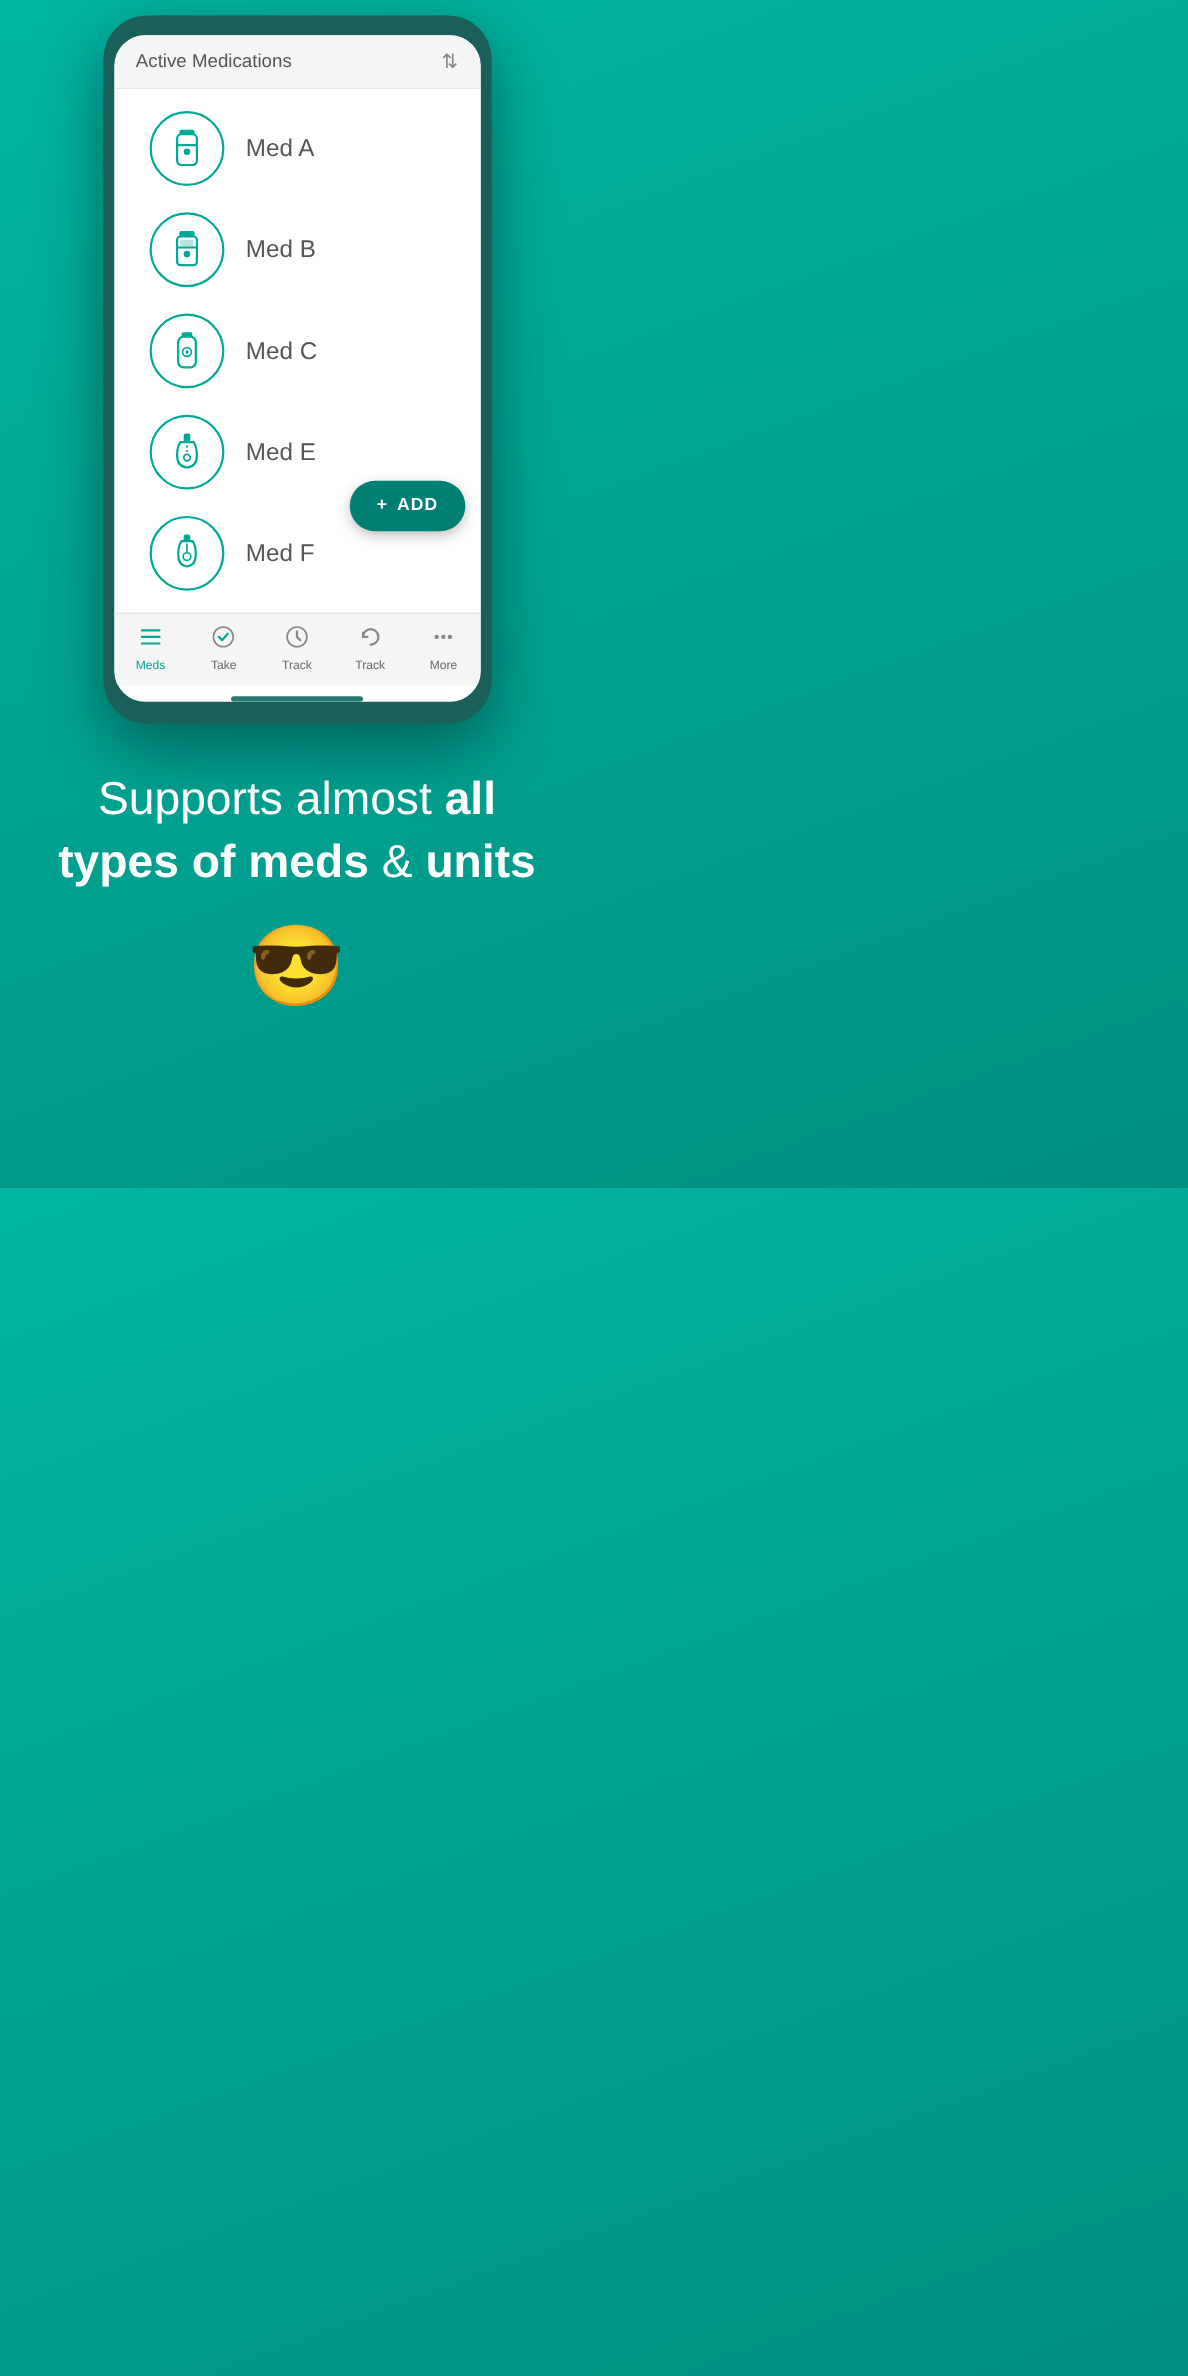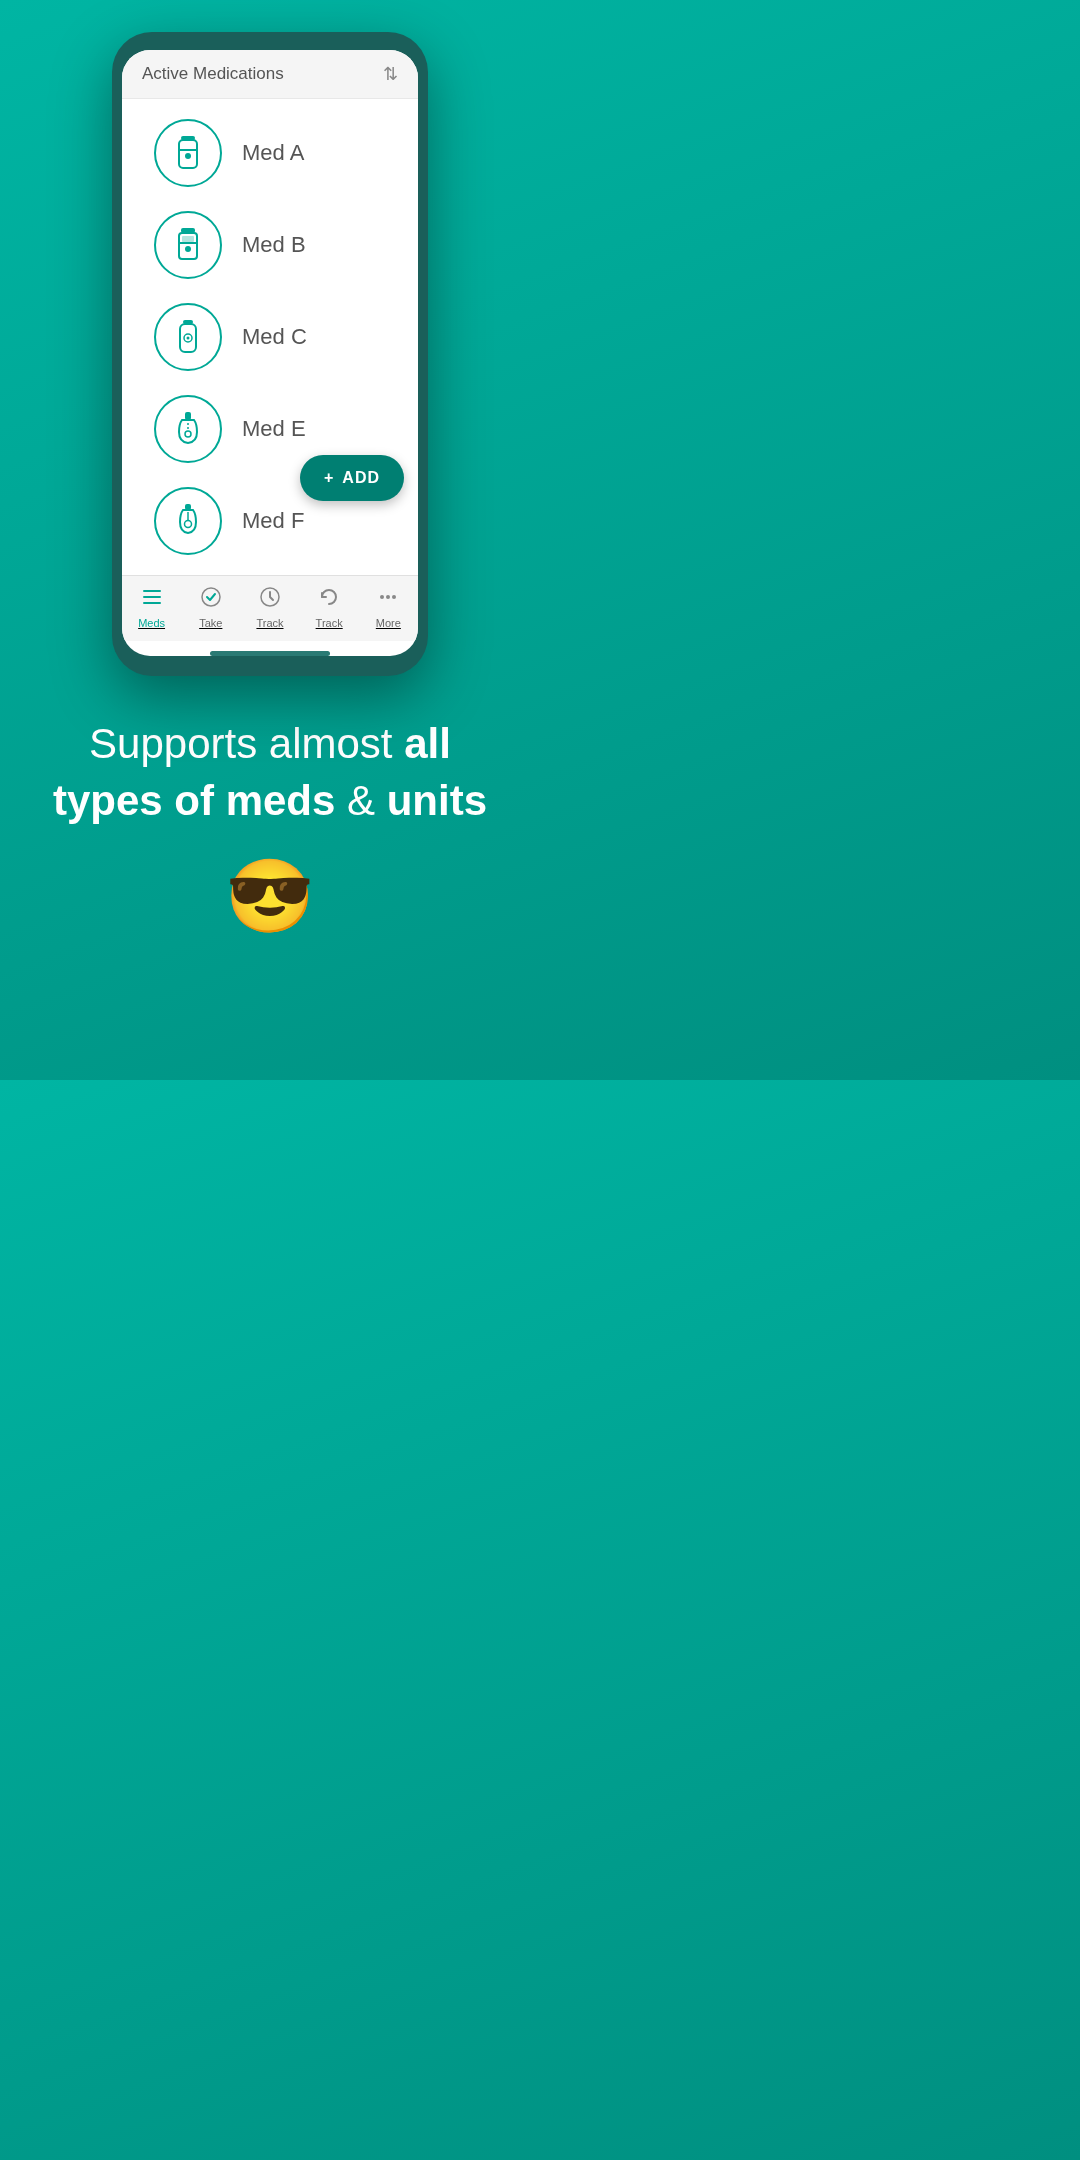--- a/index.html
+++ b/index.html
@@ -11,22 +11,22 @@
       background: linear-gradient(160deg, #00b5a3 0%, #008f80 100%);
       font-family: 'Segoe UI', Arial, sans-serif;
       display: flex;
       flex-direction: column;
       align-items: center;
       overflow-x: hidden;
     }
 
     
     .phone-wrapper {
-      width: 316px;
-      margin-top: 32px;
+      width: 353px;
+      margin-top: 14px;
       position: relative;
     }
 
     .phone-shell {
       background: #1a5f5a;
       border-radius: 40px;
       padding: 18px 10px 20px;
       box-shadow: 0 20px 60px rgba(0,0,0,0.4);
     }
 
@@ -104,21 +104,20 @@
       padding: 10px 0 12px;
       position: relative;
     }
 
     .tab-item {
       display: flex;
       flex-direction: column;
       align-items: center;
       cursor: pointer;
       min-width: 56px;
-      text-decoration: underline;
     }
 
     .tab-icon {
       font-size: 22px;
       color: #00a896;
       margin-bottom: 3px;
       line-height: 1.2;
     }
 
     .tab-label {

